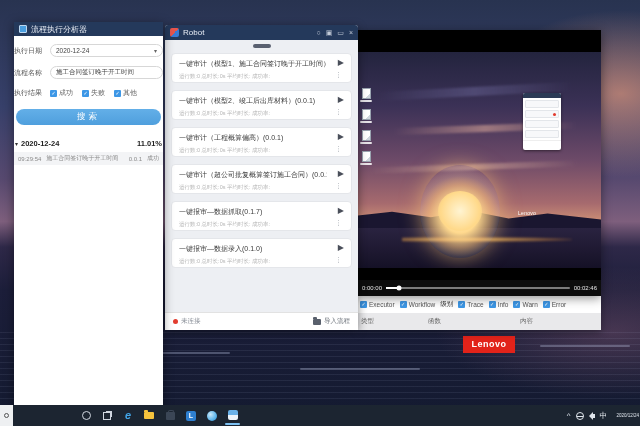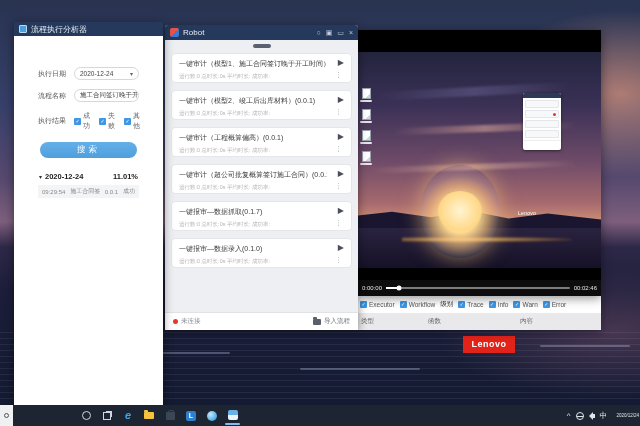--- a/index.html
+++ b/index.html
@@ -22,21 +22,21 @@
 
   
   .win { position:absolute; box-shadow:0 2px 10px rgba(0,0,0,.45); }
   .titlebar { height:15px; background:#24395b; display:flex; align-items:center; gap:4px; padding:0 5px; }
   .titlebar .title { color:#e8edf5; font-size:8px; }
 
   
   .analyzer { left:14px; top:22px; width:149px; height:408px; background:#fff; }
   .analyzer .titlebar { height:14px; }
   .app-ico { width:8px; height:8px; background:#4a9fe0; border:1px solid #bcd7f0; border-radius:1px; }
-  .analyzer .body { padding:8px 24px 0;margin-top:23px; }
+  .analyzer .body { padding:8px 0 0; }
   .frow { display:flex; align-items:center; margin-bottom:9px; }
   .frow label { width:36px; font-size:7px; color:#555; flex:none; }
   .pill { flex:1; height:13px; border:1px solid #d7d7d7; border-radius:7px; display:flex; align-items:center;
     justify-content:space-between; padding:0 5px; font-size:6.5px; color:#444; overflow:hidden; white-space:nowrap; }
   .pill .caret { color:#666; font-size:6px; }
   .opts { display:flex; gap:9px; align-items:center; }
   .opt { display:flex; align-items:center; gap:2px; font-size:7px; color:#666; }
   .cb { width:7px; height:7px; background:#3d97e6; border-radius:1px; color:#fff; font-size:5px;
     line-height:7px; text-align:center; font-style:normal; flex:none; }
   .search-btn { display:block; width:calc(100% - 4px); margin:11px auto 0; height:16px; border:none;

